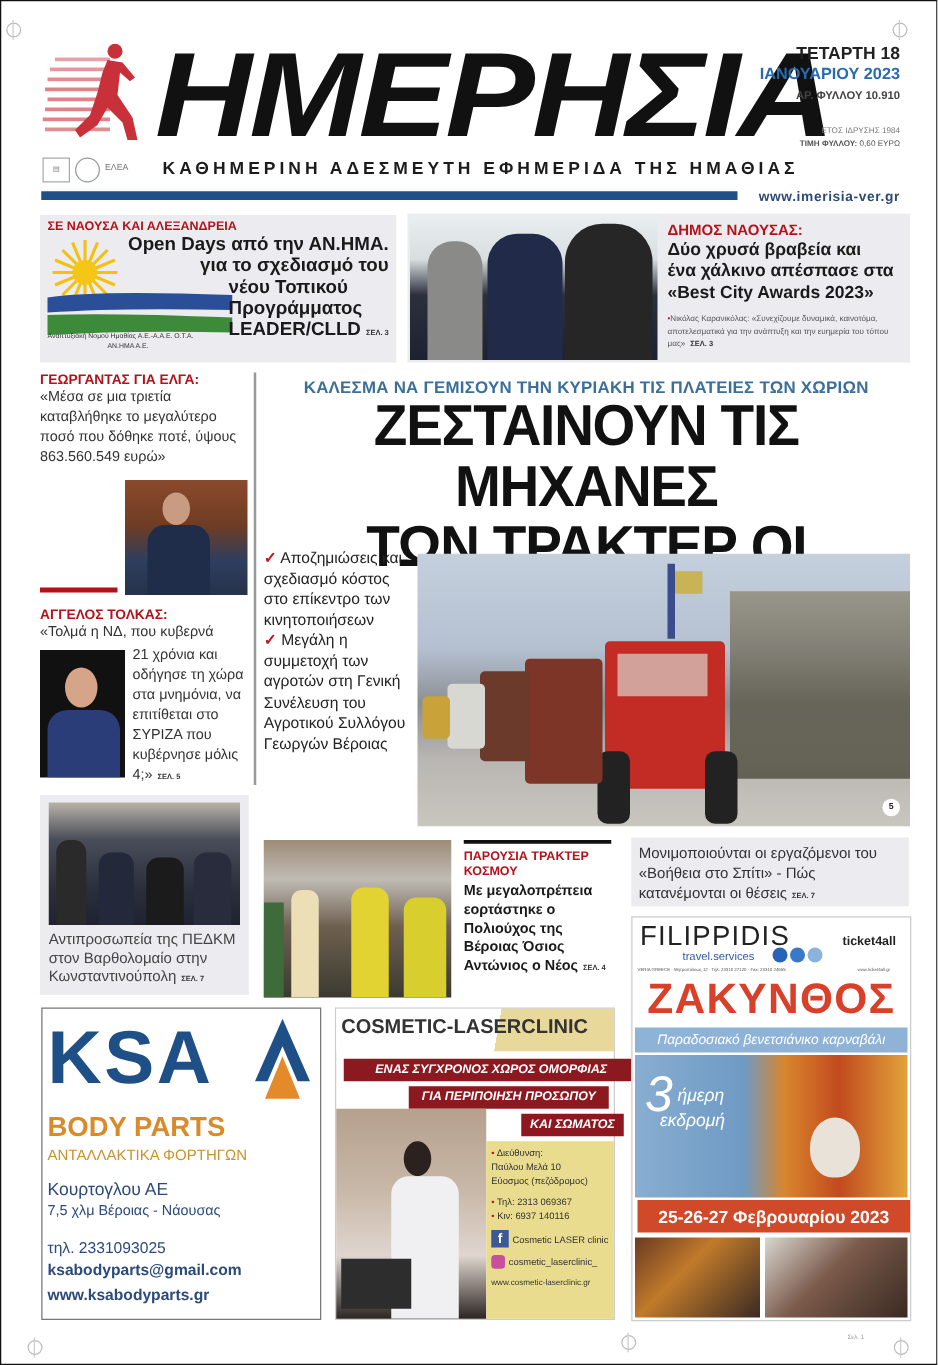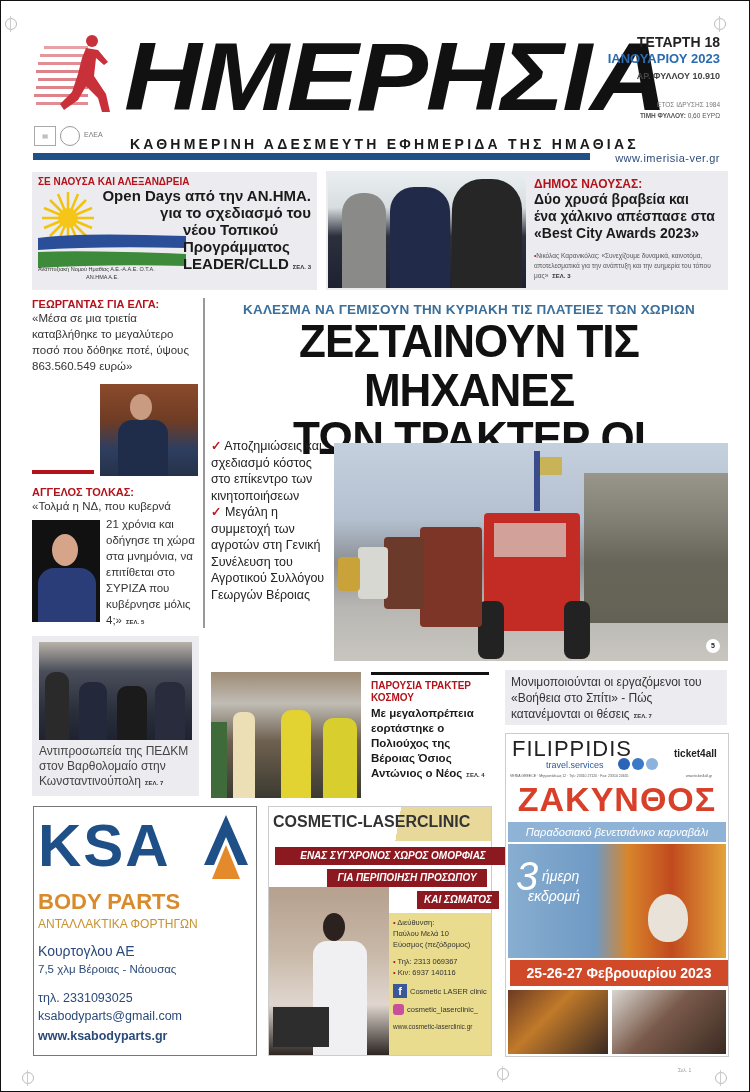--- a/index.html
+++ b/index.html
@@ -4,32 +4,32 @@
 <style>
   html,body{margin:0;padding:0;}
   body{width:750px;height:1092px;background:#fff;position:relative;overflow:hidden;font-family:"Liberation Sans",sans-serif;color:#222;}
   .frame{position:absolute;left:0;top:0;width:748px;height:1090px;border:1px solid #111;}
   .abs{position:absolute;}
   .reg{position:absolute;width:10px;height:10px;border:1px solid #bbb;border-radius:50%;}
   .reg::after{content:"";position:absolute;left:4px;top:-3px;width:1px;height:16px;background:#ccc;}
   
   .runner{left:34px;top:32px;width:82px;height:84px;}
   .title{left:124px;top:22px;font-family:"Liberation Sans",sans-serif;font-weight:bold;font-style:italic;font-size:96px;letter-spacing:-2px;color:#111;line-height:110px;transform:scaleX(1.12);transform-origin:left center;}
-  .tagline{left:130px;top:126px;font-size:14px;letter-spacing:3.2px;font-weight:bold;color:#1b1b1b;margin-top:10px;}
+  .tagline{left:130px;top:126px;font-size:14px;letter-spacing:3.2px;font-weight:bold;color:#1b1b1b;}
   .logos{left:34px;top:126px;display:flex;gap:4px;}
   .logo-box{width:20px;height:18px;border:1px solid #aaa;font-size:6px;color:#888;text-align:center;line-height:18px;}
   .logo-circ{width:18px;height:18px;border:1px solid #999;border-radius:50%;}
   .logo-elea{font-size:7px;color:#777;line-height:18px;}
   .blue-rule{left:33px;top:153px;width:557px;height:7px;background:#1f5088;}
   .date1{right:30px;top:34px;font-size:14px;font-weight:bold;color:#222;text-align:right;}
   .date2{right:30px;top:51px;font-size:13px;font-weight:bold;color:#2a6bb0;text-align:right;}
   .issue{right:30px;top:71px;font-size:9px;font-weight:bold;color:#444;text-align:right;}
   .est{right:30px;top:101px;font-size:6.5px;color:#777;text-align:right;}
   .price{right:30px;top:112px;font-size:6.5px;color:#555;text-align:right;}
-  .site{right:30px;top:152px;font-size:11px;color:#2c4b7a;font-weight:normal;letter-spacing:.5px;}
+  .site{right:30px;top:152px;font-size:11px;color:#2c4b7a;font-weight:bold;letter-spacing:.5px;}
   
   .panel{position:absolute;background:#ececf0;}
   .kicker{color:#b4121a;font-weight:bold;font-size:10px;}
   .sea{font-size:6px;font-weight:bold;color:#333;margin-left:4px;}
   .head-b{font-weight:bold;color:#1a1a1a;}
   .img{position:absolute;overflow:hidden;}
   .quote{font-size:11.5px;color:#333;line-height:16px;}
   .grey-txt{color:#555;}
   .vline{position:absolute;width:2px;background:#999;}
 </style>
@@ -219,21 +219,21 @@
     <svg width="44" height="66" viewBox="0 0 44 66" style="position:absolute;left:-8px;top:-10px;">
       <polygon points="22,0 44,50 34,50 22,22 10,50 0,50" fill="#1e4f86"></polygon>
       <polygon points="22,30 36,64 8,64" fill="#e48a2a"></polygon>
     </svg>
   </div>
   <div class="abs" style="left:4px;top:82px;font-size:22px;font-weight:bold;color:#d98a2b;">BODY PARTS</div>
   <div class="abs" style="left:4px;top:110px;font-size:12px;color:#c9922e;">ΑΝΤΑΛΛΑΚΤΙΚΑ ΦΟΡΤΗΓΩΝ</div>
   <div class="abs" style="left:4px;top:136px;font-size:14px;color:#2b4a7a;">Κουρτογλου ΑΕ</div>
   <div class="abs" style="left:4px;top:156px;font-size:11.5px;color:#2b4a7a;">7,5 χλμ Βέροιας - Νάουσας</div>
   <div class="abs" style="left:4px;top:184px;font-size:12.5px;color:#2b4a7a;">τηλ. 2331093025</div>
-  <a class="abs" style="left:4px;top:202px;font-size:12.5px;font-weight:normal;color:#2b4a7a;">ksabodyparts@gmail.com</a>
+  <a class="abs" style="left:4px;top:202px;font-size:12.5px;font-weight:bold;color:#2b4a7a;">ksabodyparts@gmail.com</a>
   <a class="abs" style="left:4px;top:222px;font-size:12.5px;font-weight:bold;color:#2b4a7a;">www.ksabodyparts.gr</a>
 </section>
 
 <section class="abs" style="left:268px;top:806px;width:222px;height:248px;background:#fff;border:1px solid #ccc;">
   <div class="abs" style="left:0;top:0;width:222px;height:34px;background:linear-gradient(100deg,#fff 0%,#fff 58%,#e8d89a 58%,#e8d89a 100%);"></div>
   <div class="abs" style="left:4px;top:6px;font-size:16px;font-weight:bold;color:#333;">COSMETIC-LASERCLINIC</div>
   <div class="abs" style="left:6px;top:40px;width:236px;height:18px;background:#8c1820;color:#fff;font-size:10px;font-weight:bold;font-style:italic;text-align:center;line-height:18px;">ΕΝΑΣ ΣΥΓΧΡΟΝΟΣ ΧΩΡΟΣ ΟΜΟΡΦΙΑΣ</div>
   <div class="abs" style="left:58px;top:62px;width:160px;height:18px;background:#8c1820;color:#fff;font-size:10px;font-weight:bold;font-style:italic;text-align:center;line-height:18px;">ΓΙΑ ΠΕΡΙΠΟΙΗΣΗ ΠΡΟΣΩΠΟΥ</div>
   <div class="abs" style="left:148px;top:84px;width:82px;height:18px;background:#8c1820;color:#fff;font-size:10px;font-weight:bold;font-style:italic;text-align:center;line-height:18px;">ΚΑΙ ΣΩΜΑΤΟΣ</div>
   <div class="img" style="left:0;top:80px;width:120px;height:168px;background:linear-gradient(180deg,#b6a08e 0%,#c9b9a9 40%,#e0d6cf 70%,#2c2522 100%);">

